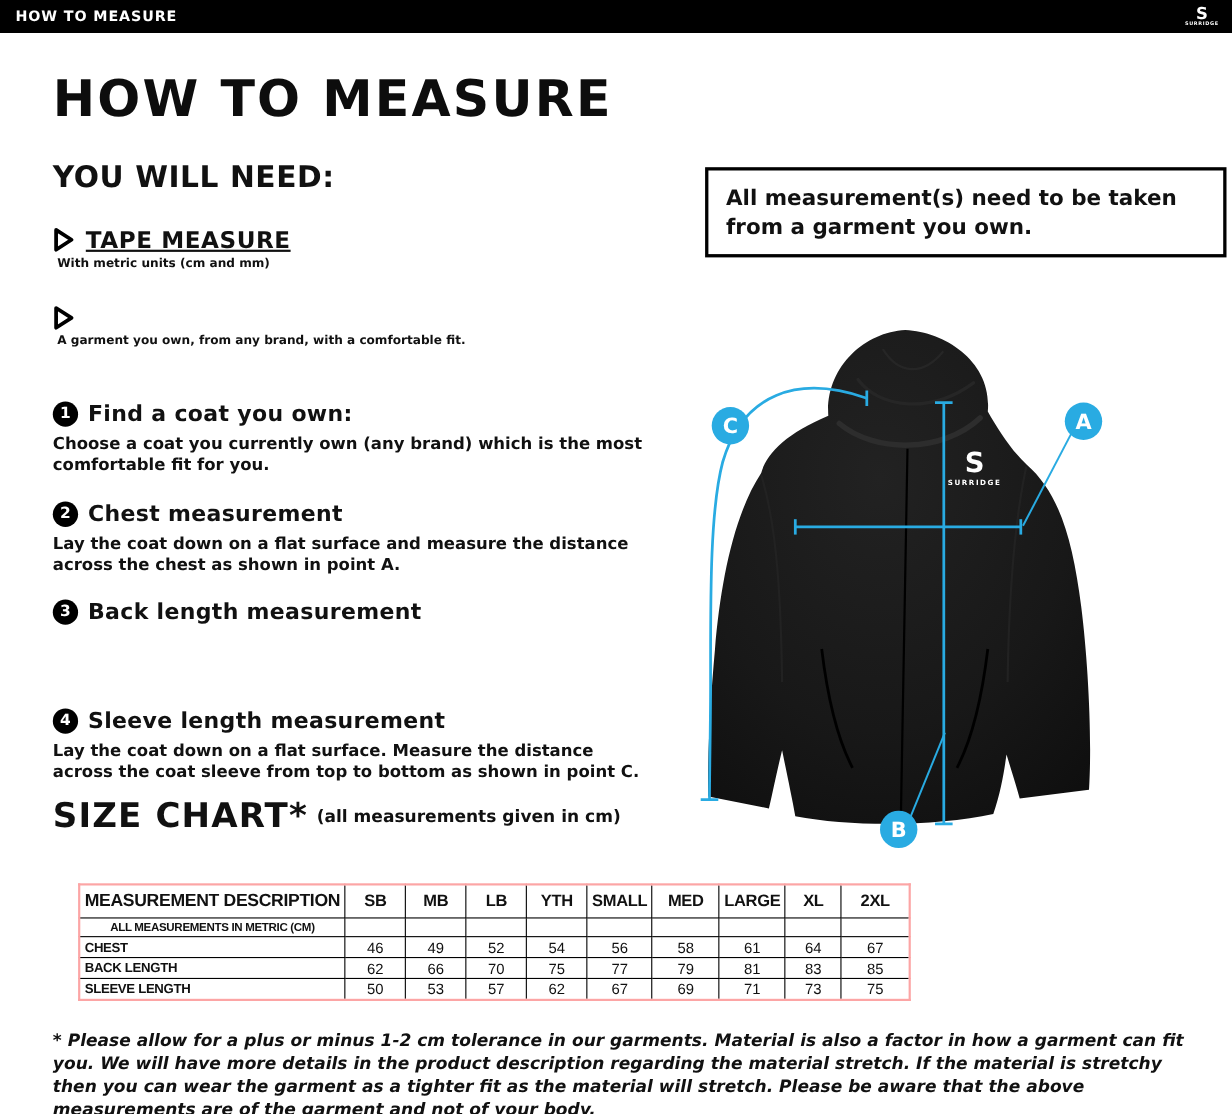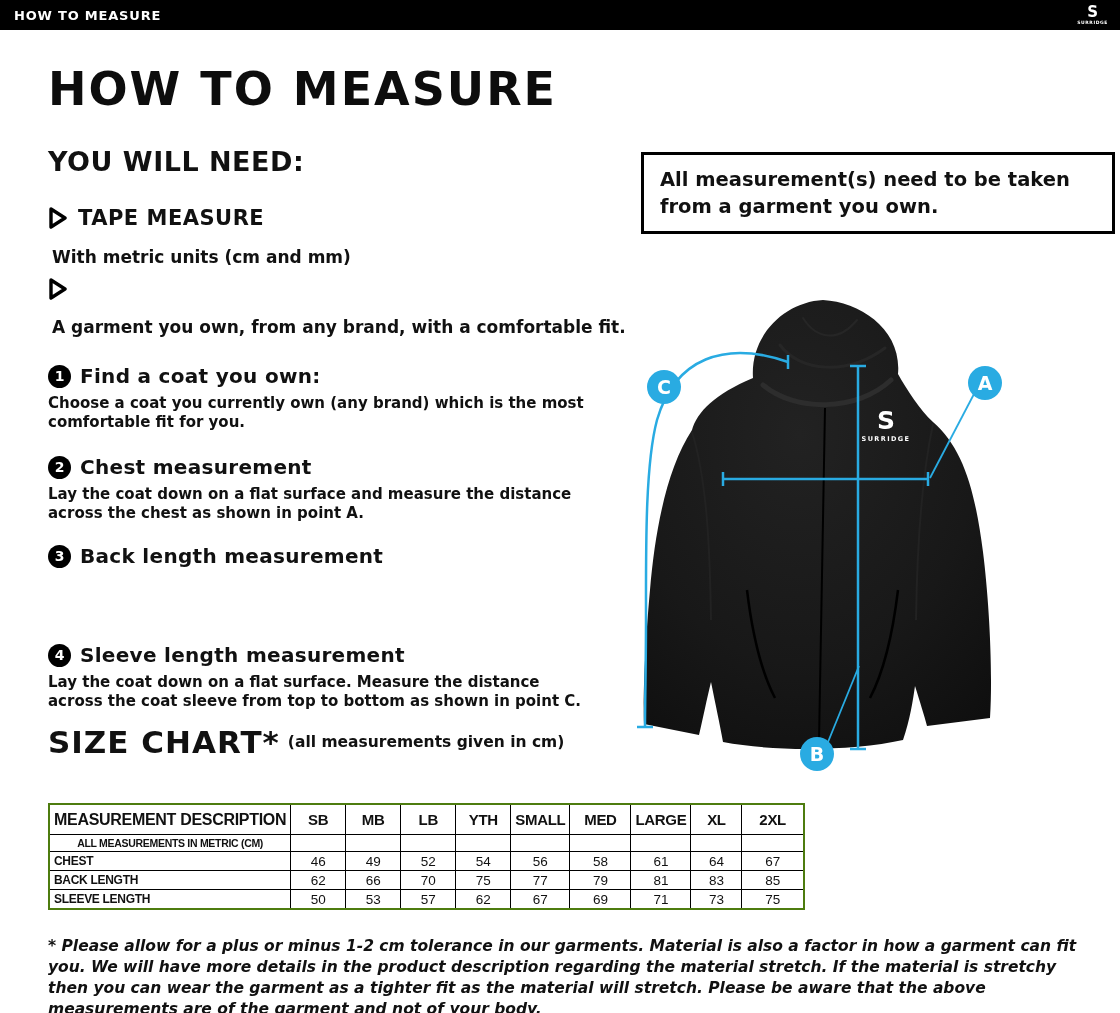--- a/index.html
+++ b/index.html
@@ -14,40 +14,40 @@
   .topbar-title{color:#fff;font-size:13px;font-weight:800;letter-spacing:.8px;padding-left:14px;}
   .topbar-logo{display:flex;flex-direction:column;align-items:center;padding-right:12px;line-height:1;}
   .topbar-logo .mark{color:#fff;font-size:15px;font-weight:900;}
   .topbar-logo .word{color:#fff;font-size:4.5px;font-weight:700;letter-spacing:.6px;margin-top:1px;}
   
   .h1{position:absolute;left:48px;top:62px;font-size:46px;font-weight:800;letter-spacing:2px;color:#0d0d0d;}
   .ywn-heading{position:absolute;left:48px;top:146px;font-size:27px;font-weight:800;letter-spacing:.5px;}
   
   .need-item{position:absolute;left:48px;}
   .need-head{display:flex;align-items:center;gap:10px;}
-  .need-label{font-size:21px;font-weight:800;letter-spacing:.5px;}
-  .need-desc{font-size:17px;font-weight:700;margin-top:17px;margin-left:4px;}
+  .need-label{font-size:21px;font-weight:800;letter-spacing:.5px;text-decoration:underline;}
+  .need-desc{font-size:11px;font-weight:700;margin-top:3px;margin-left:4px;}
   
   .step{position:absolute;left:48px;width:545px;}
   .step-head{display:flex;align-items:center;gap:9px;}
   .step-num{width:23px;height:23px;border-radius:50%;background:#000;color:#fff;
     display:flex;align-items:center;justify-content:center;font-size:14px;font-weight:800;flex:0 0 23px;}
   .step-title{font-size:20px;font-weight:800;letter-spacing:.3px;}
   .step-desc{font-size:15px;font-weight:700;line-height:19px;margin-top:6px;}
   
   .callout{position:absolute;left:593px;top:152px;width:474px;box-sizing:border-box;
     border:3px solid #000;padding:11px 16px;font-size:19.5px;font-weight:800;line-height:27px;margin-left:48px;}
   
   .sc-heading{position:absolute;left:48px;top:724px;display:flex;align-items:center;gap:8px;}
   .sc-title{font-size:31px;font-weight:800;letter-spacing:1px;}
   .sc-sub{font-size:15.5px;font-weight:700;}
   table.size{position:absolute;left:48px;top:803px;border-collapse:collapse;table-layout:fixed;
     font-family:"Liberation Sans",sans-serif;letter-spacing:-0.3px;}
   table.size td,table.size th{border:1px solid #000;padding:0 4px;overflow:hidden;white-space:nowrap;}
-  table.size{border:2px solid #4d7c0f;}
+  table.size{border:2px solid #fca5a5;margin-left:23px;}
   th.mdesc{font-size:16px;font-weight:700;text-align:left;height:29px;}
   th.size-col{font-size:15px;font-weight:700;text-align:center;}
   td.unit{font-size:10.5px;font-weight:700;text-align:center;height:16px;}
   td.rlabel{font-size:12px;font-weight:600;text-align:left;height:18px;}
   td.val{font-size:13.5px;font-weight:400;text-align:center;letter-spacing:0;}
   
   .footnote{position:absolute;left:48px;top:936px;width:1040px;
     font-size:15.5px;font-weight:700;font-style:italic;line-height:21px;}
   
   .diagram{position:absolute;left:595px;top:290px;}

